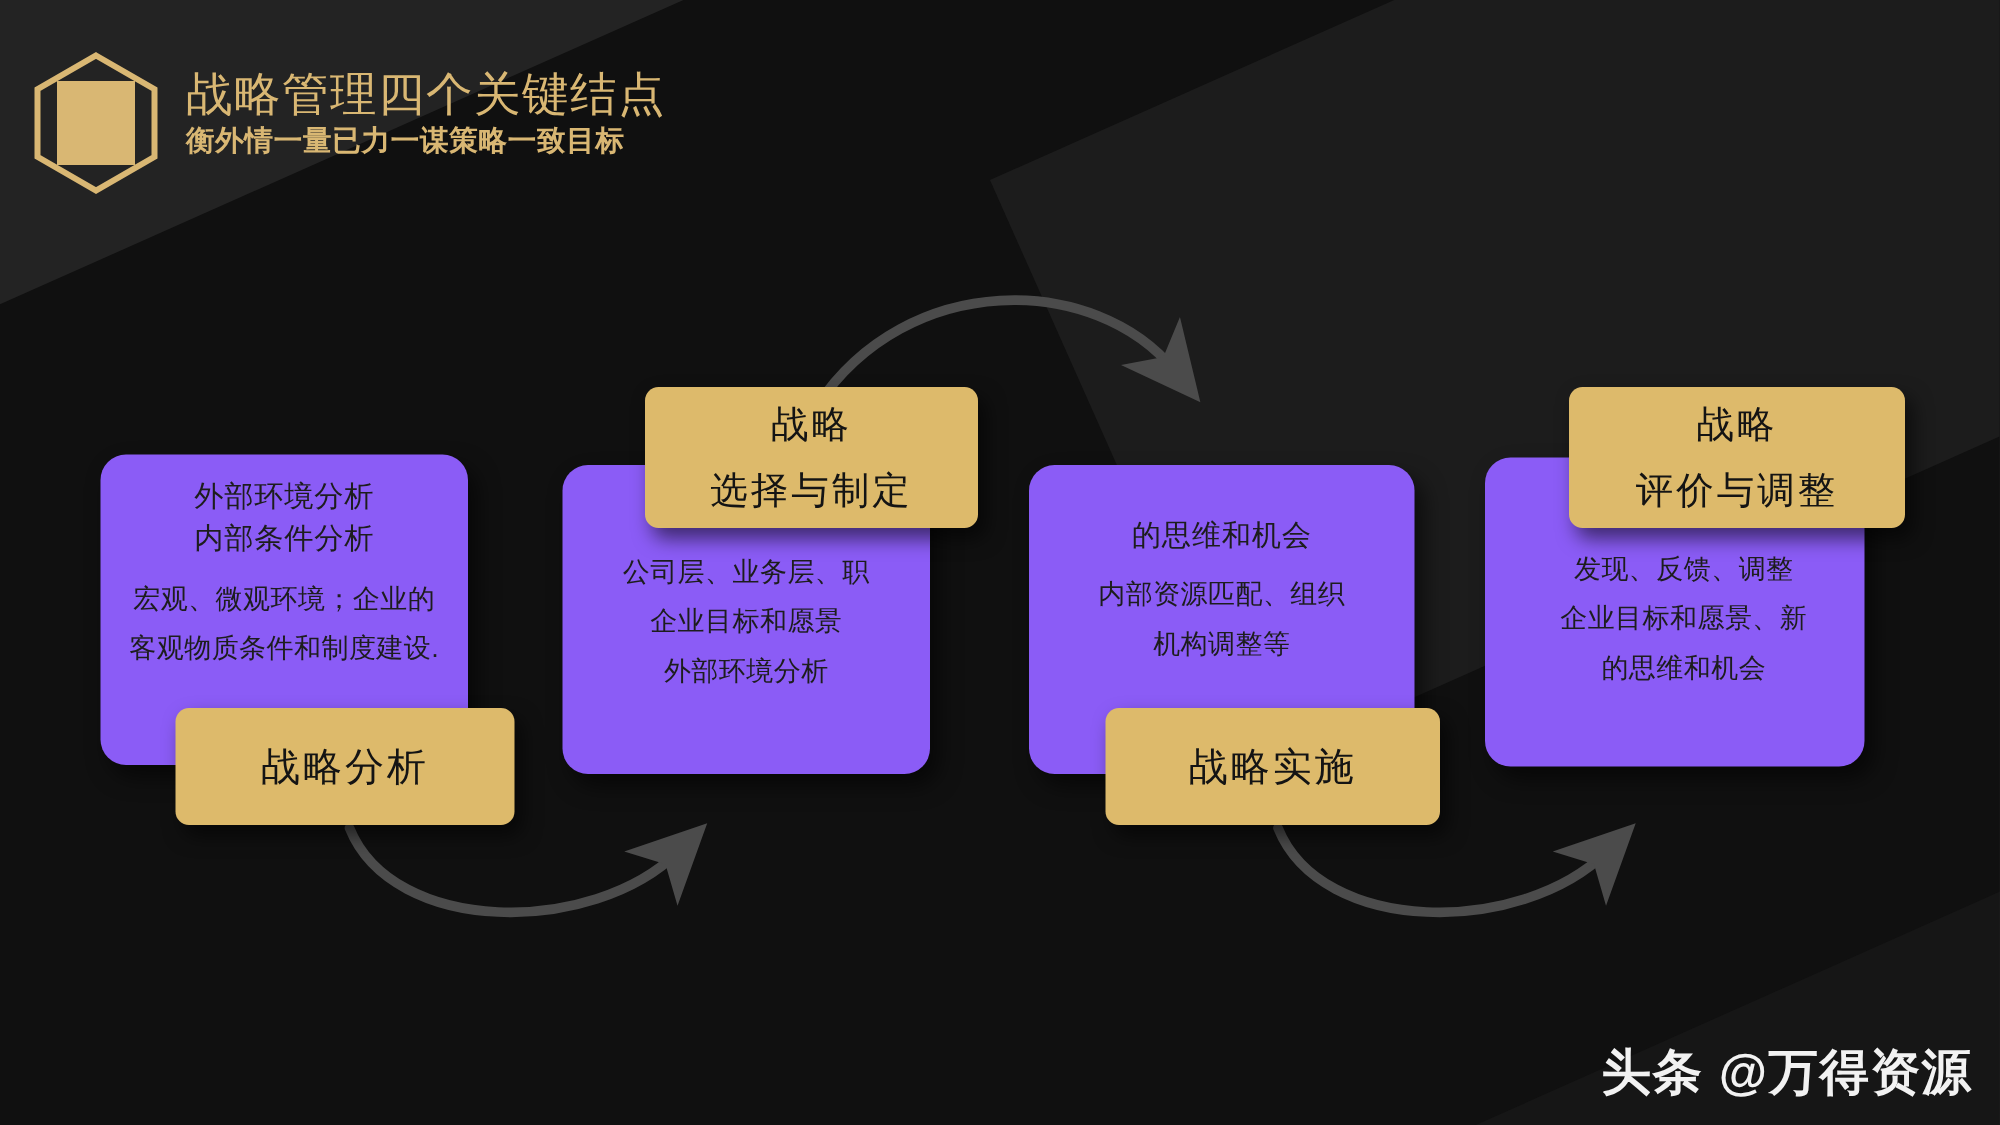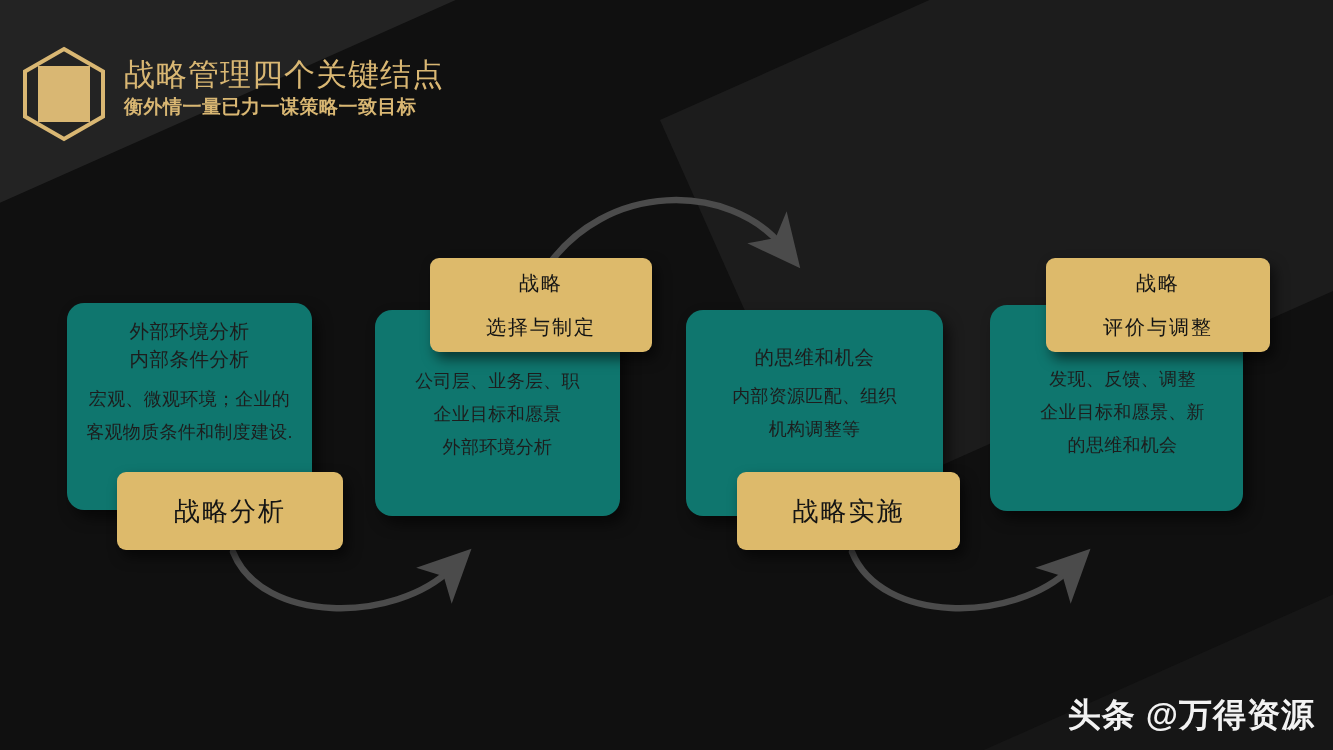--- a/index.html
+++ b/index.html
@@ -21,39 +21,39 @@
   .band-c{
     left:-600px;top:470px;width:2500px;height:900px;
     background:#101010;transform:rotate(-24deg);
   }
   .band-d{
     left:660px;top:120px;width:1200px;height:430px;
     background:#1e1e1e;transform:rotate(-24deg);opacity:.85;
   }
 
   
-  .header{position:absolute;left:0;top:12px;width:1211px;height:160px;}
+  .header{position:absolute;left:0;top:0;width:1211px;height:160px;}
   .logo{position:absolute;left:18px;top:32px;width:92px;height:100px;}
   .title-wrap{position:absolute;left:124px;top:44px;}
   .title{
     font-size:31px;line-height:38px;color:#d9b773;letter-spacing:1px;
     font-family:"Liberation Sans","DejaVu Sans",sans-serif;
     white-space:nowrap;
   }
   .subtitle{
     margin-top:1px;font-size:19px;line-height:24px;color:#d9b773;
     font-weight:bold;letter-spacing:.5px;white-space:nowrap;
   }
 
   
   .arrows{position:absolute;left:0;top:0;width:1333px;height:750px;}
 
   
   .card{
-    position:absolute;background:#0f766e;border-radius:17px;
+    position:absolute;background:#8b5cf6;border-radius:17px;
     box-shadow:6px 8px 14px rgba(0,0,0,.55);
     box-sizing:border-box;
   }
   .card-text{
     position:absolute;left:0;right:0;
     text-align:center;color:#1d1d1d;
   }
   .card-head{
     font-size:19.5px;line-height:28px;letter-spacing:.5px;
   }
@@ -62,21 +62,21 @@
   }
 
   
   .gold{
     position:absolute;background:#ddba6b;border-radius:9px;
     box-shadow:5px 7px 13px rgba(0,0,0,.55);
     display:flex;align-items:center;justify-content:center;
     text-align:center;color:#141414;box-sizing:border-box;
   }
   .gold.label{font-size:26px;letter-spacing:2px;font-weight:normal;}
-  .gold.head{font-size:20px;line-height:44px;letter-spacing:2px;}
+  .gold.head{font-size:25px;line-height:44px;letter-spacing:2px;}
 
   
   .watermark{
     position:absolute;right:18px;bottom:12px;
     color:#f2f2f2;font-size:33px;font-weight:bold;letter-spacing:1px;
     white-space:nowrap;
     font-family:"Liberation Sans","DejaVu Sans",sans-serif;
   }
 </style>
 </head>

